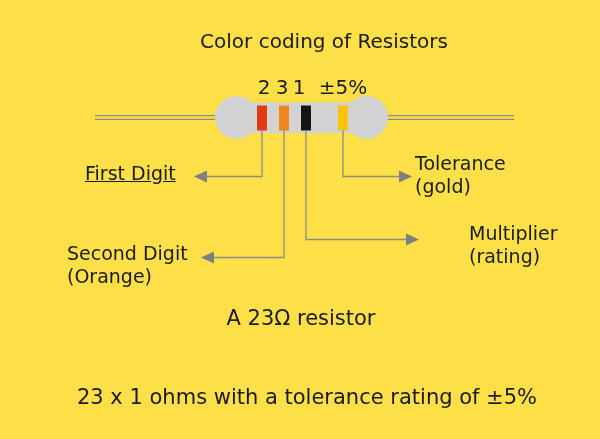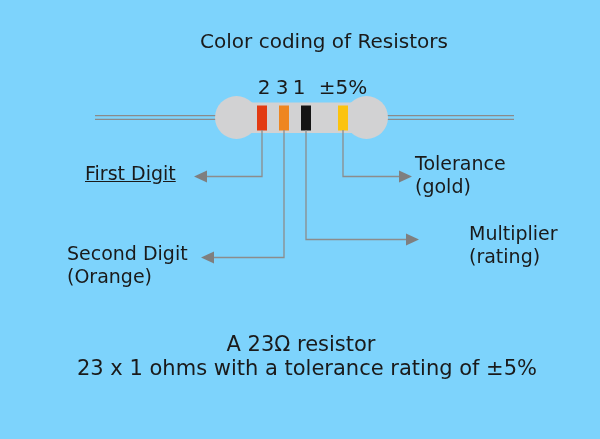--- a/index.html
+++ b/index.html
@@ -1,20 +1,20 @@
 <!DOCTYPE html>
 <html><head>
 <meta charset="utf-8">
 <style>
   html, body { margin: 0; padding: 0; background: #ffffff; }
   .stage {
     position: relative;
     width: 600px;
     height: 439px;
-    background: #7dd3fc;
+    background: #fde047;
     overflow: hidden;
     font-family: "DejaVu Sans", "Liberation Sans", sans-serif;
     color: #1a1a1a;
   }
   .abs { position: absolute; }
   .center-x { transform: translateX(-50%); }
   .title {
     left: 324px; top: 29px;
     font-size: 20px;
     white-space: nowrap;
@@ -27,26 +27,26 @@
   .callout {
     font-size: 19px;
     line-height: 23px;
     white-space: nowrap;
   }
   .first-digit  { left: 85px;  top: 162px; text-decoration: underline; }
   .tolerance    { left: 415px; top: 152px; }
   .second-digit { left: 67px;  top: 242px; }
   .multiplier   { left: 421px; top: 222px; margin-left: 48px; }
   .caption {
-    left: 301px; top: 332px;
+    left: 301px; top: 306px;
     font-size: 21px;
     white-space: nowrap;
   }
   .summary {
-    left: 307px; top: 356px;
+    left: 307px; top: 385px;
     font-size: 21px;
     white-space: nowrap;
   }
   svg { position: absolute; left: 0; top: 0; }
 </style>
 </head>
 <body>
 
 <div class="stage">
 

